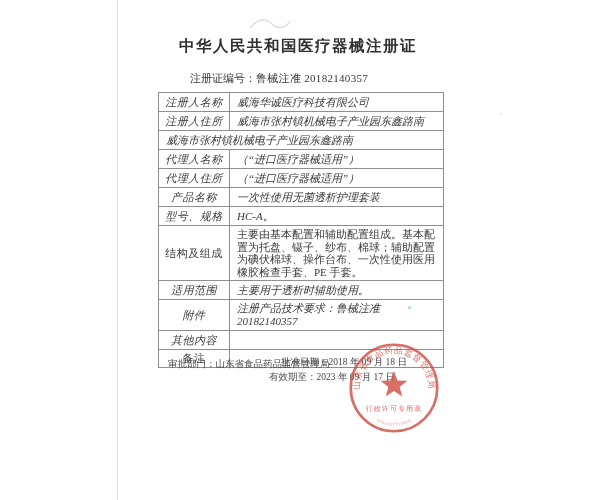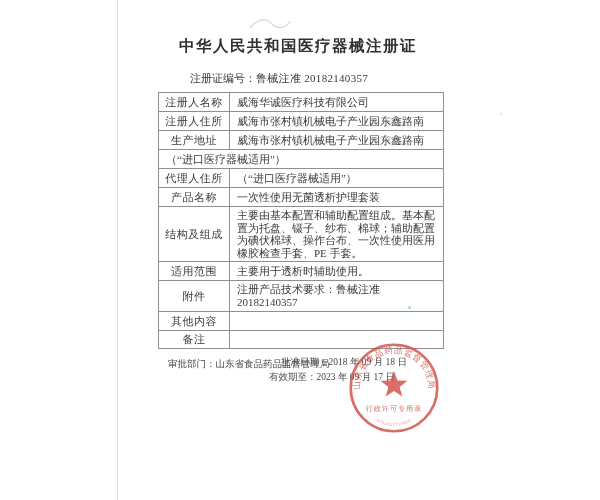--- a/index.html
+++ b/index.html
@@ -33,21 +33,21 @@
   .tlabel{
     width:71px;flex:0 0 71px;border-right:1px solid #8f8f8f;
     display:flex;align-items:center;justify-content:center;
     text-align:center;padding:1px 2px;box-sizing:border-box;
     letter-spacing:.5px;
   }
   .tvalue{
     flex:1;display:flex;align-items:center;
     padding:2px 7px;box-sizing:border-box;line-height:13px;
   }
-  .h18{min-height:18px;}
+  .h18{min-height:18px;font-style:italic;}
   .h37 .tvalue{line-height:12.6px;min-height:37px;}
   .h33 .tvalue{line-height:17px;min-height:33px;text-indent:4px;}
   .footer{position:absolute;font-size:9.5px;color:#444;}
   .f-dept{left:168px;top:358px;text-align:center;}
   .f-date{left:281px;top:356px;}
   .f-valid{left:269px;top:371px;}
   .seal{position:absolute;left:347px;top:341px;width:94px;height:94px;opacity:.8;}
 </style>
 </head>
 <body>
@@ -65,33 +65,37 @@
 <div class="cert-table">
   <div class="trow h18">
     <div class="tlabel">注册人名称</div>
     <div class="tvalue">威海华诚医疗科技有限公司</div>
   </div>
   <div class="trow h18">
     <div class="tlabel">注册人住所</div>
     <div class="tvalue">威海市张村镇机械电子产业园东鑫路南</div>
   </div>
   <div class="trow h18">
-    <div class="tlabel">生产地址</div>
     <div class="tvalue">威海市张村镇机械电子产业园东鑫路南</div>
   </div>
   <div class="trow h18">
+    <div class="tlabel">代理人名称</div>
     <div class="tvalue">（“进口医疗器械适用”）</div>
   </div>
   <div class="trow h18">
     <div class="tlabel">代理人住所</div>
     <div class="tvalue">（“进口医疗器械适用”）</div>
   </div>
   <div class="trow h18">
     <div class="tlabel">产品名称</div>
     <div class="tvalue">一次性使用无菌透析护理套装</div>
+  </div>
+  <div class="trow h18">
+    <div class="tlabel">型号、规格</div>
+    <div class="tvalue">HC-A。</div>
   </div>
   <div class="trow h37">
     <div class="tlabel">结构及组成</div>
     <div class="tvalue">主要由基本配置和辅助配置组成。基本配置为托盘、镊子、纱布、棉球；辅助配置为碘伏棉球、操作台布、一次性使用医用橡胶检查手套、PE 手套。</div>
   </div>
   <div class="trow h18">
     <div class="tlabel">适用范围</div>
     <div class="tvalue">主要用于透析时辅助使用。</div>
   </div>
   <div class="trow h18">

